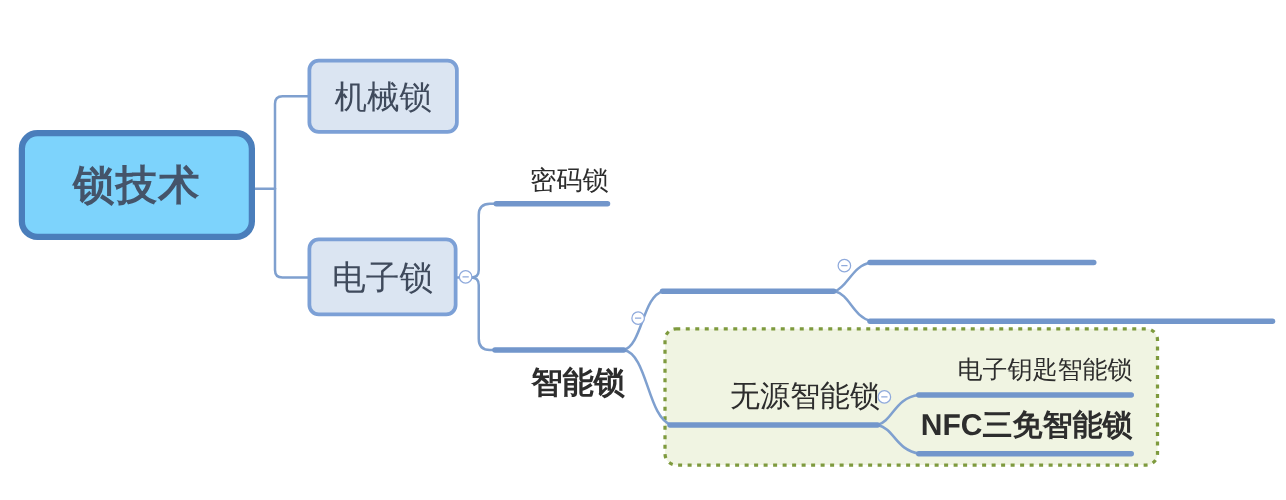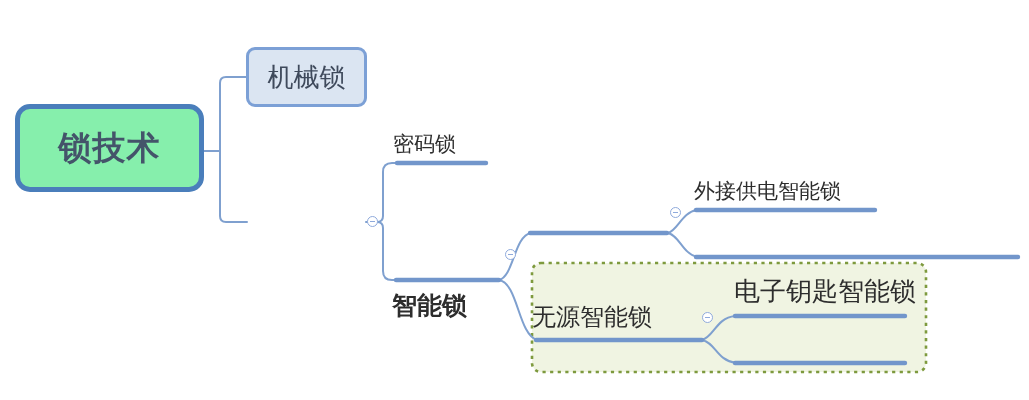--- a/index.html
+++ b/index.html
@@ -10,44 +10,44 @@
   .layer{position:absolute;left:0;top:0;width:1029px;height:400px;}
   svg{display:block;}
 
   
   .topic{
     position:absolute;display:flex;align-items:center;justify-content:center;
     box-sizing:border-box;background:#dbe5f2;color:#44546a;cursor:pointer;
   }
   .topic.root{
     left:15px;top:104px;width:189px;height:88px;
-    border:5px solid #4a7ebb;border-radius:15px;background:#86efac;
+    border:5px solid #4a7ebb;border-radius:15px;background:#7dd3fc;
     font-size:33px;font-weight:bold;letter-spacing:1px;
   }
   .topic.mechanical{
     left:246px;top:47px;width:121px;height:60px;
     border:3px solid #7ca0d6;border-radius:9px;font-size:26px;color:#3f4a5c;
   }
   .topic.electronic{
     left:246px;top:190px;width:120px;height:63px;
     border:3px solid #7ca0d6;border-radius:9px;font-size:27px;color:#3f4a5c;
   }
 
   
   .lbl{
-    position:absolute;display:flex;align-items:flex-end;justify-content:flex-start;
+    position:absolute;display:flex;align-items:flex-end;justify-content:flex-end;
     color:#2d2d2d;white-space:nowrap;cursor:pointer;
   }
   .lbl.password {left:393px;top:128px;width:94px; height:30px;font-size:21px;}
   .lbl.smart    {left:392px;top:240px;width:108px;height:34px;font-size:25px;font-weight:bold;margin-top:48px;}
   .lbl.active   {left:528px;top:199px;width:140px;height:30px;font-size:21px;}
   .lbl.external {left:694px;top:173px;width:183px;height:32px;font-size:21px;}
   .lbl.builtin  {left:694px;top:221px;width:326px;height:31px;font-size:20px;}
   .lbl.passive  {left:532px;top:299px;width:172px;height:34px;font-size:24px;font-weight:normal;}
-  .lbl.ekey     {left:734px;top:279px;width:172px;height:30px;font-size:26px;}
+  .lbl.ekey     {left:734px;top:279px;width:172px;height:30px;font-size:20px;}
   .lbl.nfc      {left:734px;top:321px;width:172px;height:35px;font-size:24px;font-weight:bold;}
 
   
   .collapse{
     position:absolute;width:11px;height:11px;border-radius:50%;
     border:1.5px solid #8faadc;background:#ffffff;box-sizing:border-box;
     display:flex;align-items:center;justify-content:center;cursor:pointer;
   }
   .collapse::after{content:"";display:block;width:5px;height:1.5px;background:#8faadc;}
   .collapse.c-electronic{left:367px;top:216px;}
@@ -91,42 +91,45 @@
   </svg>
 
   <div class="topic root">
     <span>锁技术</span>
   </div>
 
   <div class="topic mechanical">
     <span>机械锁</span>
   </div>
 
+  <div class="topic electronic">
+    <span>电子锁</span>
+  </div>
 
   <div class="lbl password">
     <span>密码锁</span>
   </div>
 
   <div class="lbl smart">
     <span>智能锁</span>
   </div>
 
 
-  <div class="lbl external">
-    <span>外接供电智能锁</span>
-  </div>
 
 
   <div class="lbl passive">
     <span>无源智能锁</span>
   </div>
 
   <div class="lbl ekey">
     <span>电子钥匙智能锁</span>
   </div>
 
+  <div class="lbl nfc">
+    <span>NFC三免智能锁</span>
+  </div>
 
   <div class="collapse c-electronic"></div>
   <div class="collapse c-smart"></div>
   <div class="collapse c-active"></div>
   <div class="collapse c-passive"></div>
 
 </div>
 
 </body></html>

